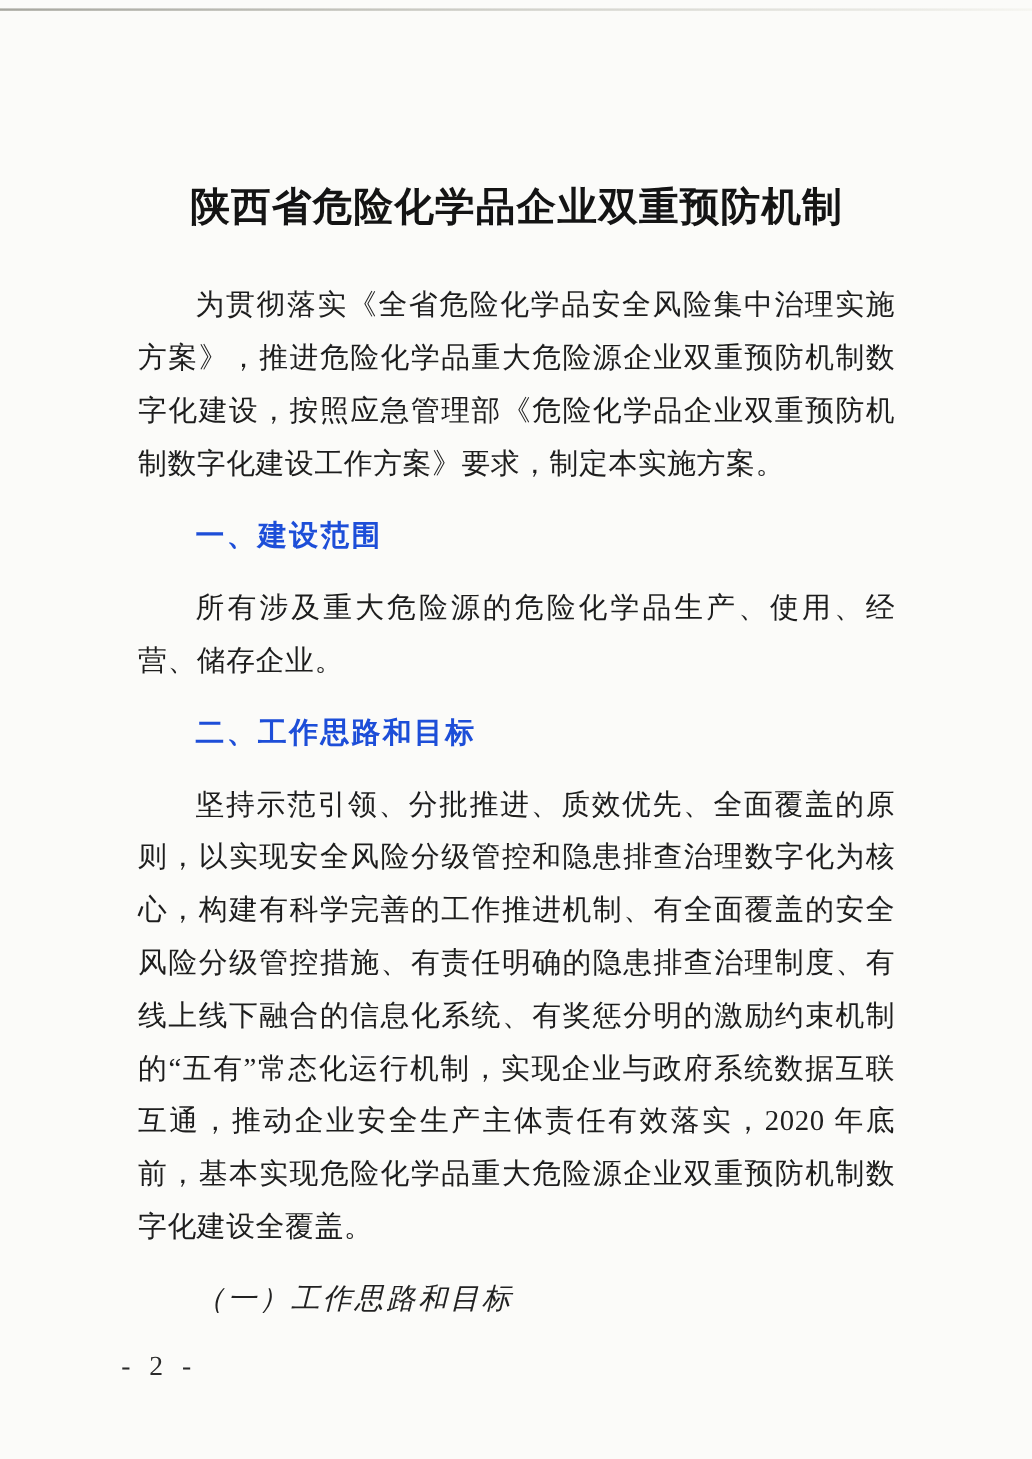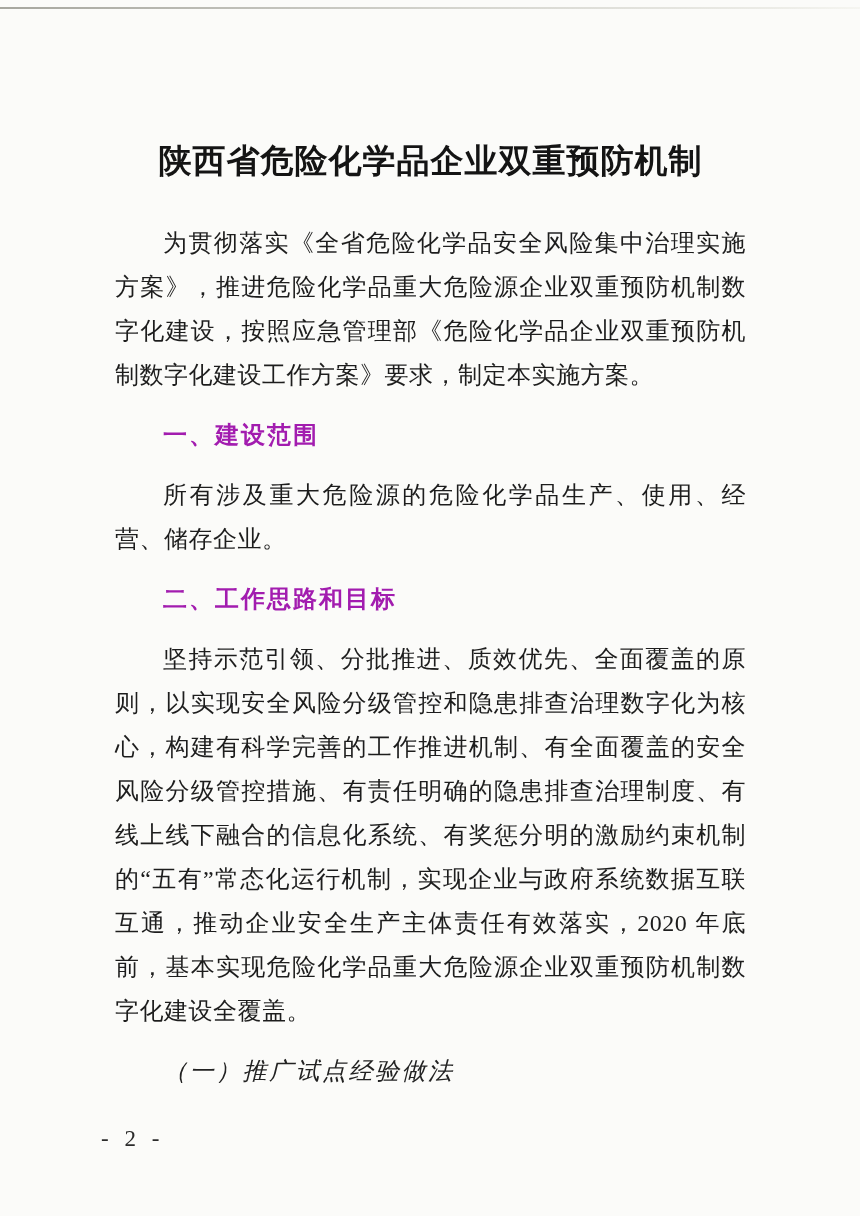--- a/index.html
+++ b/index.html
@@ -20,21 +20,21 @@
     top: 7px;
     left: 0;
     width: 100%;
     height: 2px;
     background: linear-gradient(to right, #98988f, #cfcfc8 55%, #e9e9e3 90%, #f4f4ef);
     opacity: 0.85;
   }
   .content {
     position: absolute;
     left: 99px;
-    top: 4px;
+    top: 16px;
     width: 663px;
   }
   .title {
     margin: 134px 0 0 0;
     text-align: center;
     font-size: 33px;
     font-weight: 700;
     line-height: 47px;
     letter-spacing: 1px;
     color: #141414;
@@ -51,21 +51,21 @@
   }
   .body-text p {
     margin: 16px;
     text-indent: 2em;
   }
   .heading-hei {
     font-family: "Liberation Sans", "DejaVu Sans", sans-serif;
     font-weight: 700;
     letter-spacing: 2px;
     margin-top: 4px !important;
-    color: #a21caf;
+    color: #1d4ed8;
   }
   .heading-kai {
     font-style: italic;
     letter-spacing: 2.5px;
     color: #222;
   }
   .bold-lead {
     font-weight: 700;
     letter-spacing: 1.5px;
     color: #141414;
@@ -94,21 +94,21 @@
 
     <div class="body-text">
       <p>为贯彻落实《全省危险化学品安全风险集中治理实施方案》，推进危险化学品重大危险源企业双重预防机制数字化建设，按照应急管理部《危险化学品企业双重预防机制数字化建设工作方案》要求，制定本实施方案。</p>
 
       <p class="heading-hei">一、建设范围</p>
       <p>所有涉及重大危险源的危险化学品生产、使用、经营、储存企业。</p>
 
       <p class="heading-hei">二、工作思路和目标</p>
       <p>坚持示范引领、分批推进、质效优先、全面覆盖的原则，以实现安全风险分级管控和隐患排查治理数字化为核心，构建有科学完善的工作推进机制、有全面覆盖的安全风险分级管控措施、有责任明确的隐患排查治理制度、有线上线下融合的信息化系统、有奖惩分明的激励约束机制的“五有”常态化运行机制，实现企业与政府系统数据互联互通，推动企业安全生产主体责任有效落实，2020 年底前，基本实现危险化学品重大危险源企业双重预防机制数字化建设全覆盖。</p>
 
-      <p class="heading-kai">（一）推广试点经验做法</p>
+      <p class="heading-kai">（一）工作思路和目标</p>
 
     </div>
 
   </div>
 
   <div class="footer">- 2 -</div>
 
 </div>
 
 </body></html>

